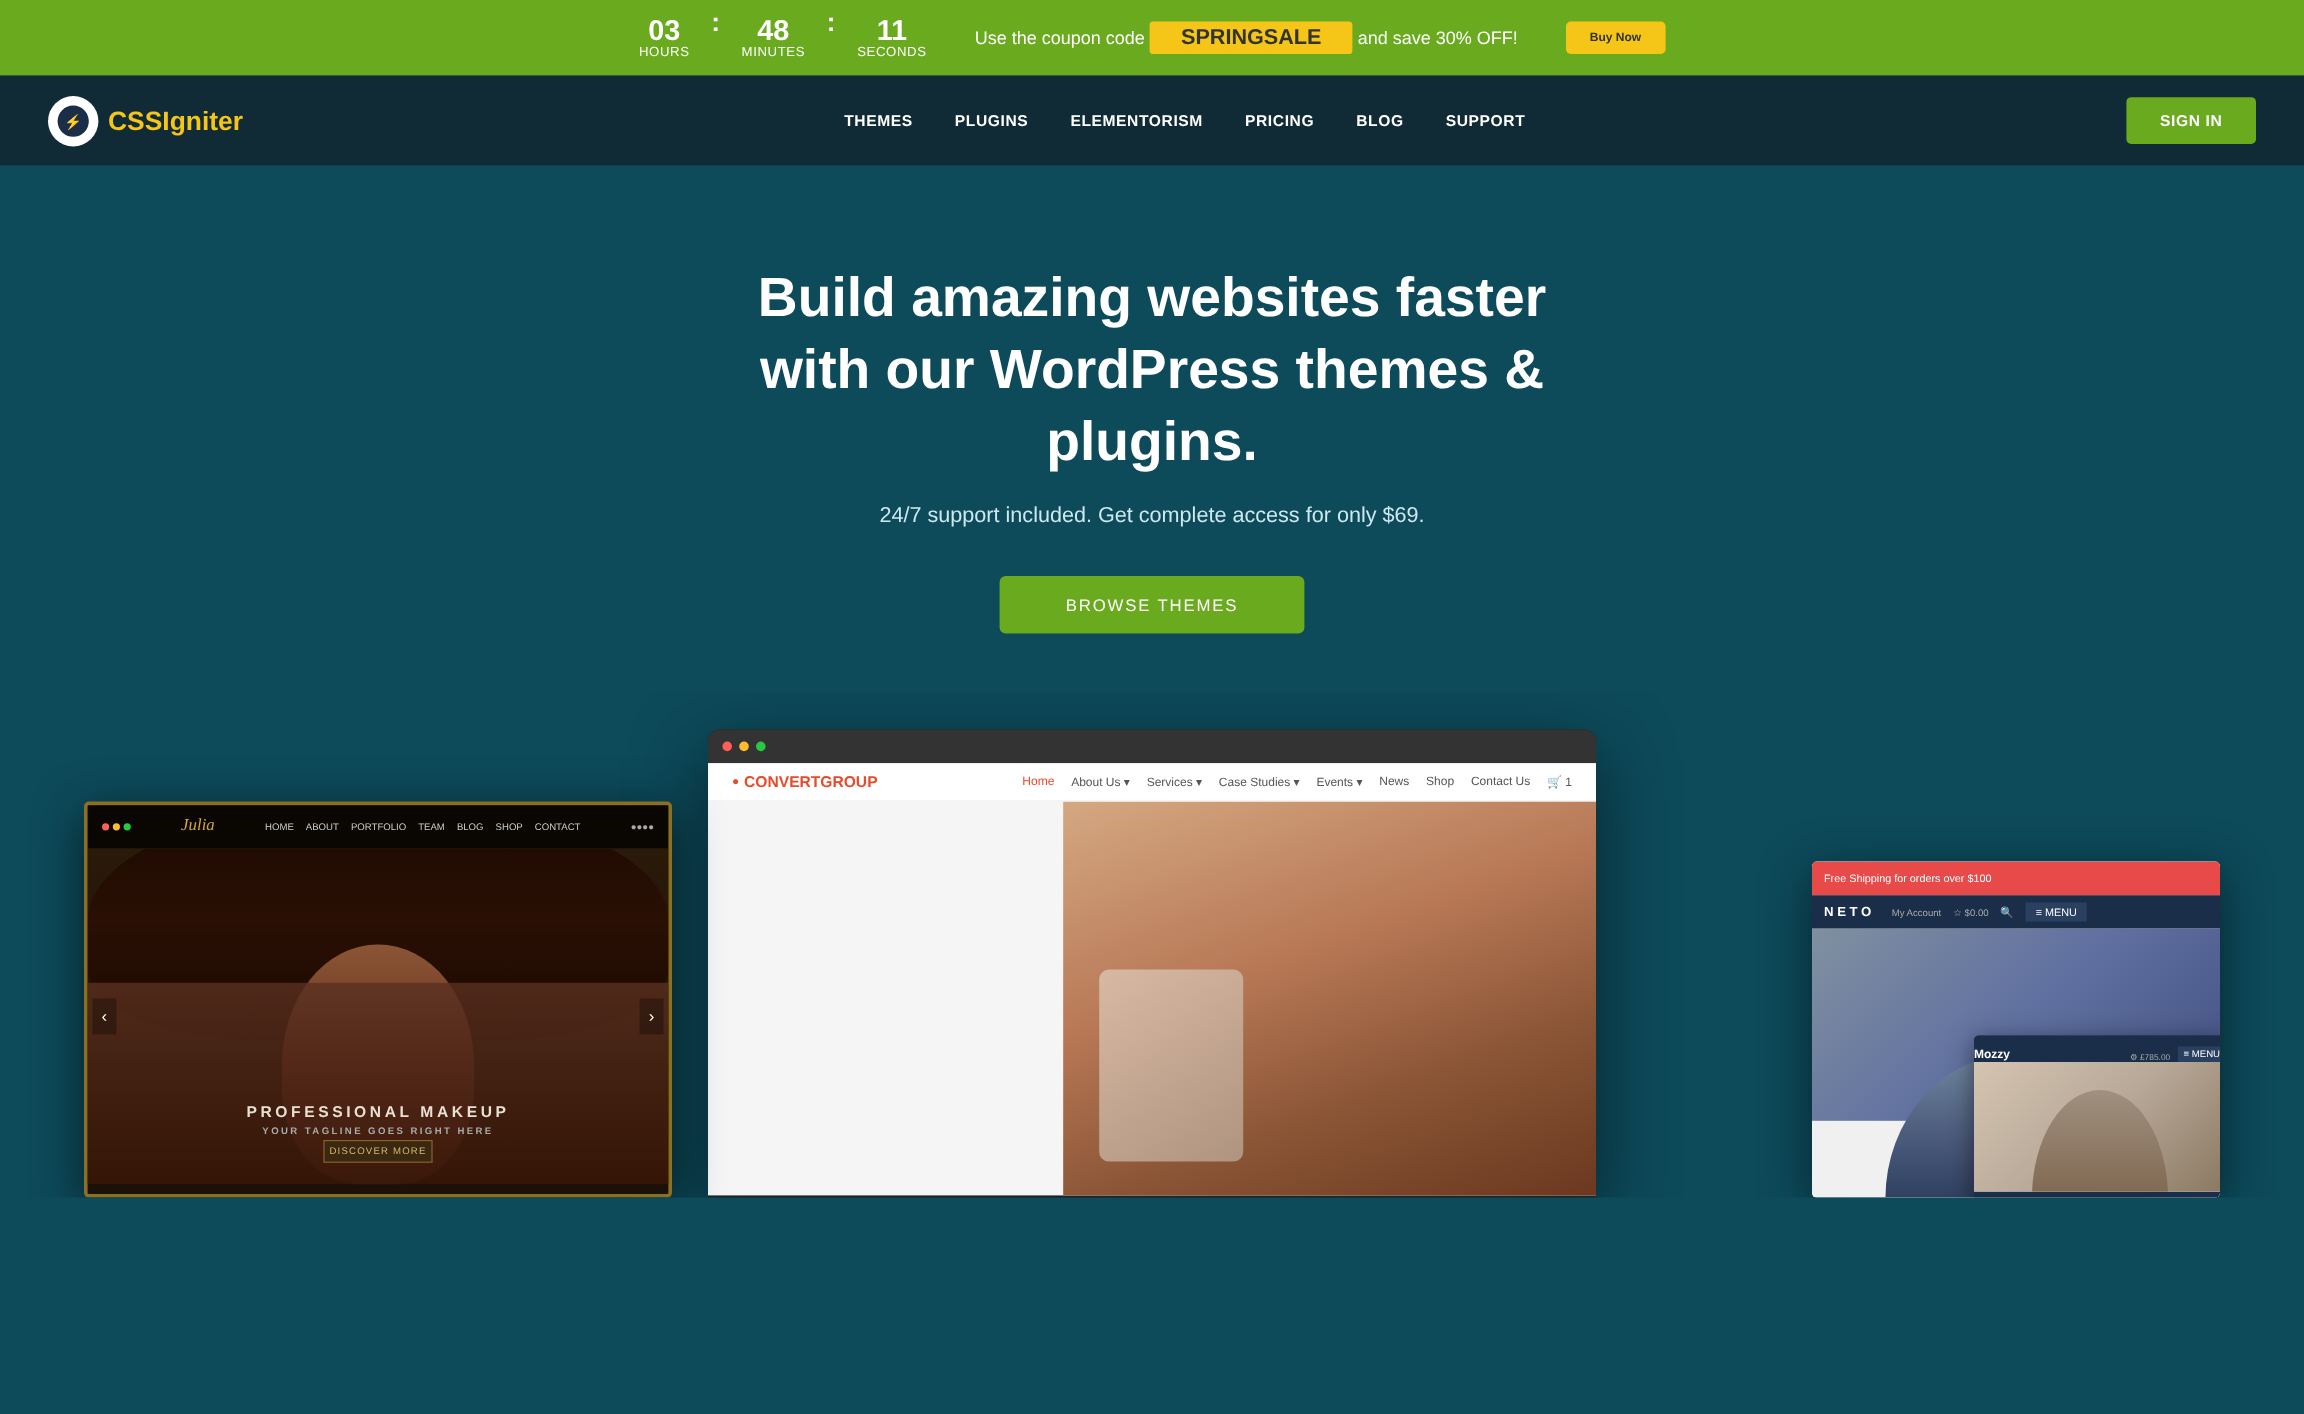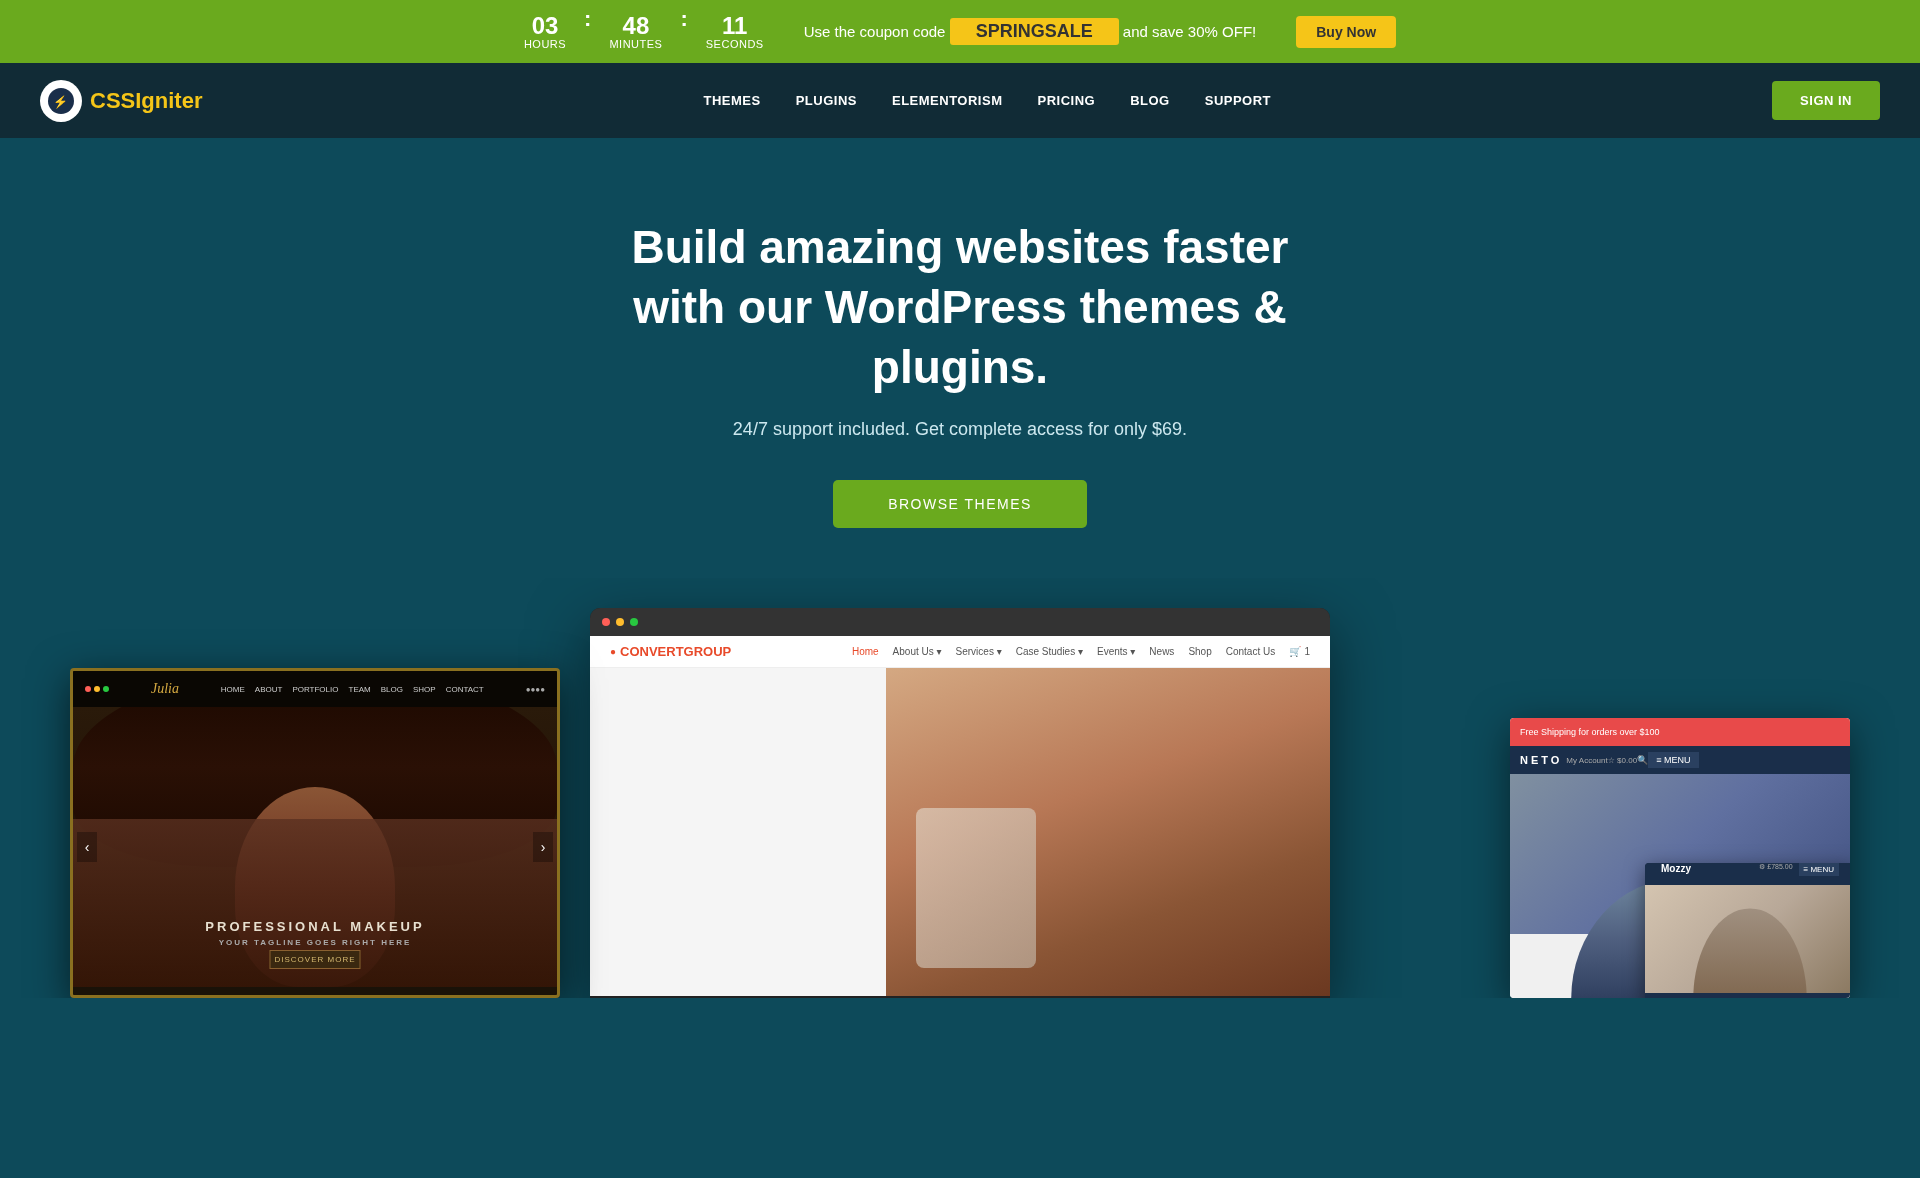--- a/index.html
+++ b/index.html
@@ -56,21 +56,21 @@
       display: inline-block;
     }
     .buy-now-btn {
       background: #f5c518;
       color: #333;
       font-weight: bold;
       border: none;
       padding: 8px 20px;
       border-radius: 4px;
       cursor: pointer;
-      font-size: 14px;
+      font-size: 10px;
     }
 
     
     .header {
       background: #112b36;
       display: flex;
       align-items: center;
       justify-content: space-between;
       padding: 0 40px;
       height: 75px;
@@ -395,20 +395,21 @@
       align-items: center;
       padding: 0 10px;
     }
     .neto-header-text { color: #fff; font-size: 9px; }
     .neto-nav-bar {
       background: #1a2e4a;
       height: 28px;
       display: flex;
       align-items: center;
       padding: 0 10px;
+      gap: 10px;
     }
     .neto-logo { color: #fff; font-size: 11px; font-weight: bold; letter-spacing: 3px; }
     .neto-menu { color: #fff; font-size: 9px; background: #2a4060; padding: 3px 8px; }
     .neto-body {
       height: 224px;
       background: #f0f0f0;
       overflow: hidden;
       position: relative;
     }
     .neto-image {
@@ -426,22 +427,22 @@
       left: 10%;
       width: 80%;
       height: 120px;
       background: linear-gradient(180deg, #7088a0 0%, #506080 50%, #304060 100%);
       clip-path: ellipse(40% 100% at 50% 100%);
     }
     .mozzy-header {
       background: #1a2e4a;
       height: 22px;
       display: flex;
-      align-items: flex-start;
-      padding: 0 16px;
+      align-items: flex-end;
+      padding: 0 0;
       gap: 6px;
     }
     .mozzy-logo { color: #fff; font-size: 10px; font-weight: bold; }
     .mozzy-nav { display: flex; gap: 6px; margin-left: auto; font-size: 7px; color: #aaa; }
     .mozzy-menu-icon { color: #fff; font-size: 8px; background: #2a4060; padding: 2px 5px; }
     .mozzy-body {
       height: 108px;
       background: #f5f0ea;
       position: relative;
       overflow: hidden;

